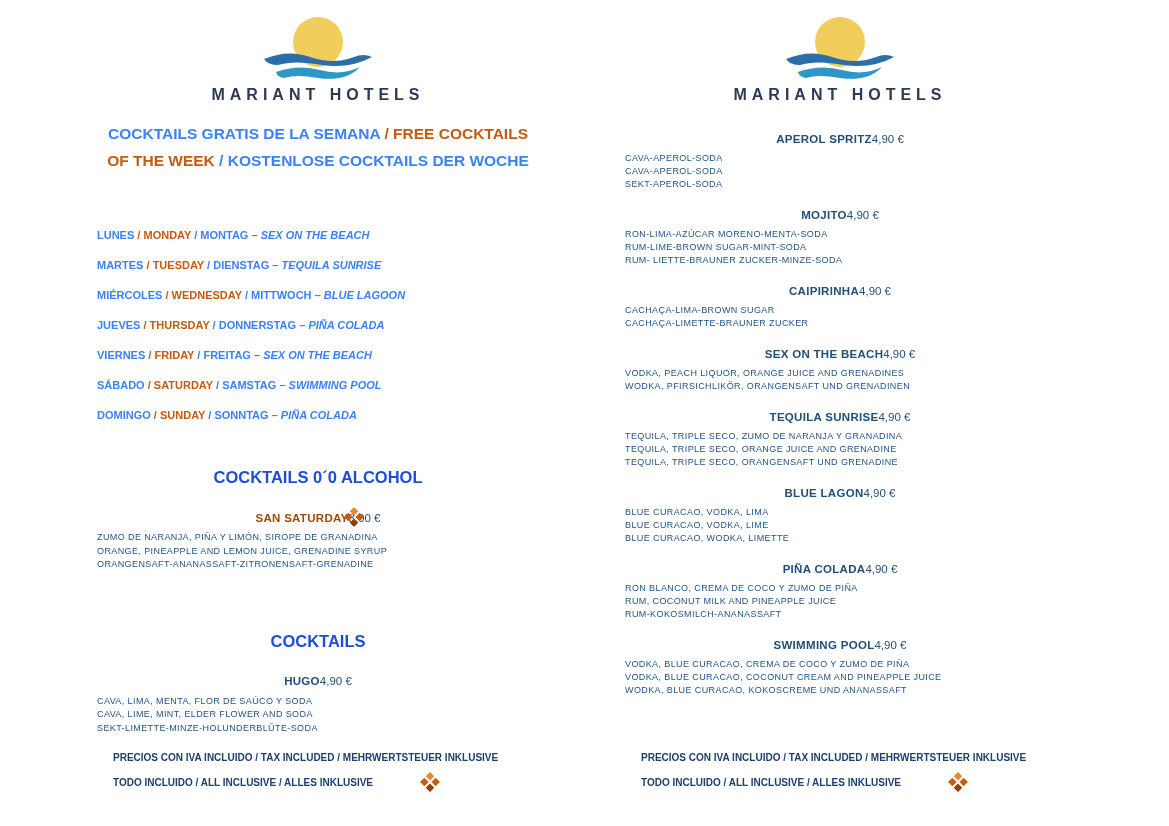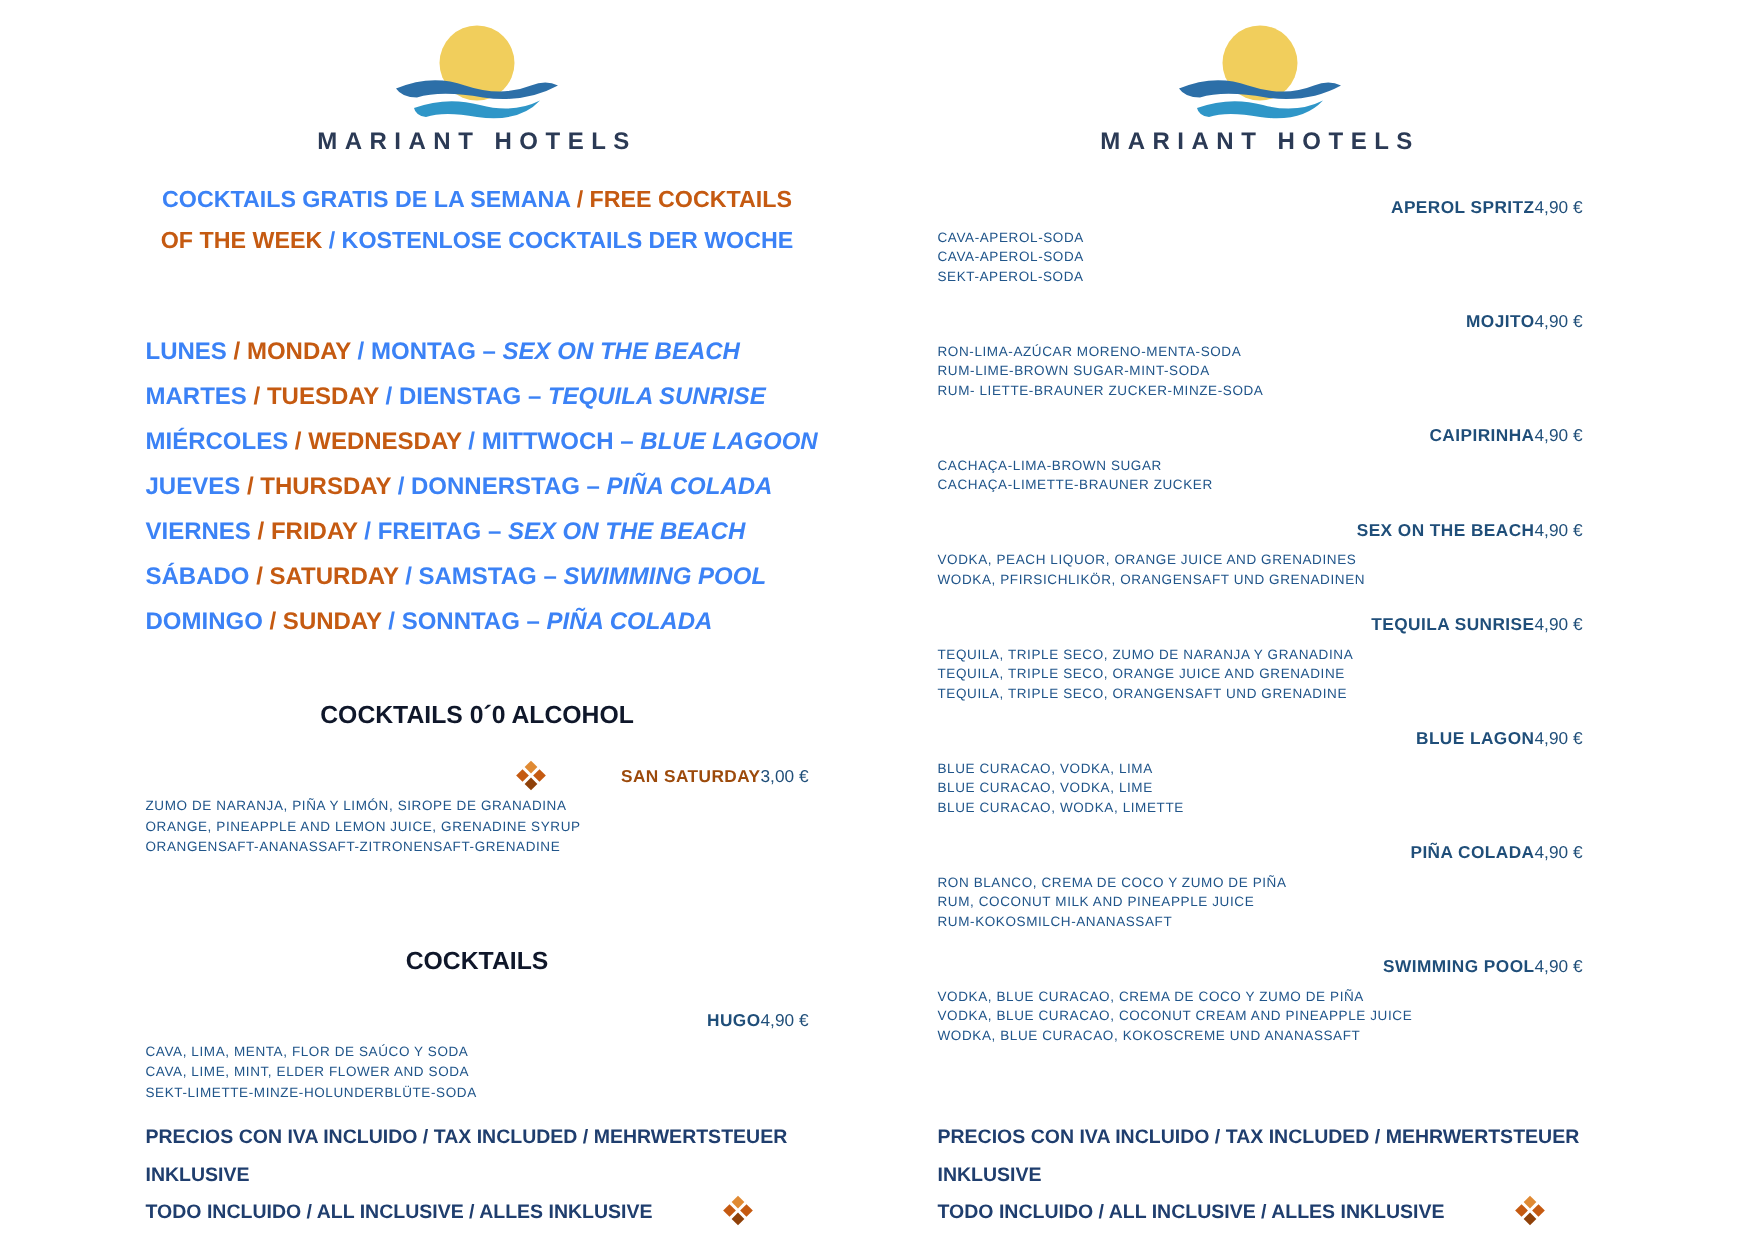--- a/index.html
+++ b/index.html
@@ -15,33 +15,33 @@
   .logo{display:flex;flex-direction:column;align-items:center;margin-top:12px;}
   .logo svg{display:block;}
   .brand-name{
     margin-top:2px;font-size:16px;font-weight:700;letter-spacing:5px;color:#2B3A55;
   }
 
   
   .menu-title{
     margin-top:16px;text-align:center;font-size:15.5px;font-weight:700;line-height:27px;
   }
-  .weekly{margin-top:46px;font-size:16px;font-weight:700;}
+  .weekly{margin-top:46px;font-size:11px;font-weight:700;}
   .day-row{line-height:30px;white-space:nowrap;}
   .blue{color:#3b82f6;}
   .orange{color:#C55A11;}
   .italic{font-style:italic;}
   .section-heading{
-    text-align:center;font-size:16.5px;font-weight:700;color:#0f172a;
+    text-align:center;font-size:16.5px;font-weight:700;color:#1d4ed8;
   }
   .sh-alcoholfree{margin-top:38px;}
   .sh-cocktails{margin-top:60px;}
 
   .item-block{margin-top:22px;}
-  .item-head{position:relative;display:flex;justify-content:flex-end;align-items:center;height:17px;}
+  .item-head{position:relative;display:flex;justify-content:center;align-items:center;height:17px;}
   .item-name{font-size:11.5px;font-weight:700;letter-spacing:0.3px;}
   .name-orange{color:#9C4A0B;}
   .item-price{font-size:11.5px;font-weight:400;color:#1F4E79;}
   .item-lines{margin-top:5px;}
   .ing{font-size:9px;line-height:13.5px;letter-spacing:0.4px;color:#20558A;}
 
   
   .right-items{margin-top:27px;}
   .menu-item{margin-bottom:16px;}
   .menu-item .item-head{height:16px;margin-bottom:3px;}
@@ -53,21 +53,21 @@
     transform:rotate(45deg);flex:none;
   }
   .diamond i{position:absolute;width:6px;height:6px;display:block;}
   .diamond i:nth-child(1){left:0;top:0;background:#E08A33;}
   .diamond i:nth-child(2){left:8px;top:0;background:#C55A11;}
   .diamond i:nth-child(3){left:0;top:8px;background:#C55A11;}
   .diamond i:nth-child(4){left:8px;top:8px;background:#8F4109;}
   .mid-diamond{position:absolute;left:250px;top:1px;}
 
   
-  .footer{position:absolute;left:0;top:745px;width:100%;font-size:13px;font-weight:700;color:#1F3E6E;}
+  .footer{position:absolute;left:16px;top:745px;width:100%;font-size:10px;font-weight:700;color:#1F3E6E;}
   .footer-line{line-height:25px;display:flex;align-items:center;}
   .footer .diamond{margin-left:50px;position:relative;top:-1px;}
 </style>
 </head>
 <body>
 
 <div class="page">
 
   <div class="col col-left">
 

